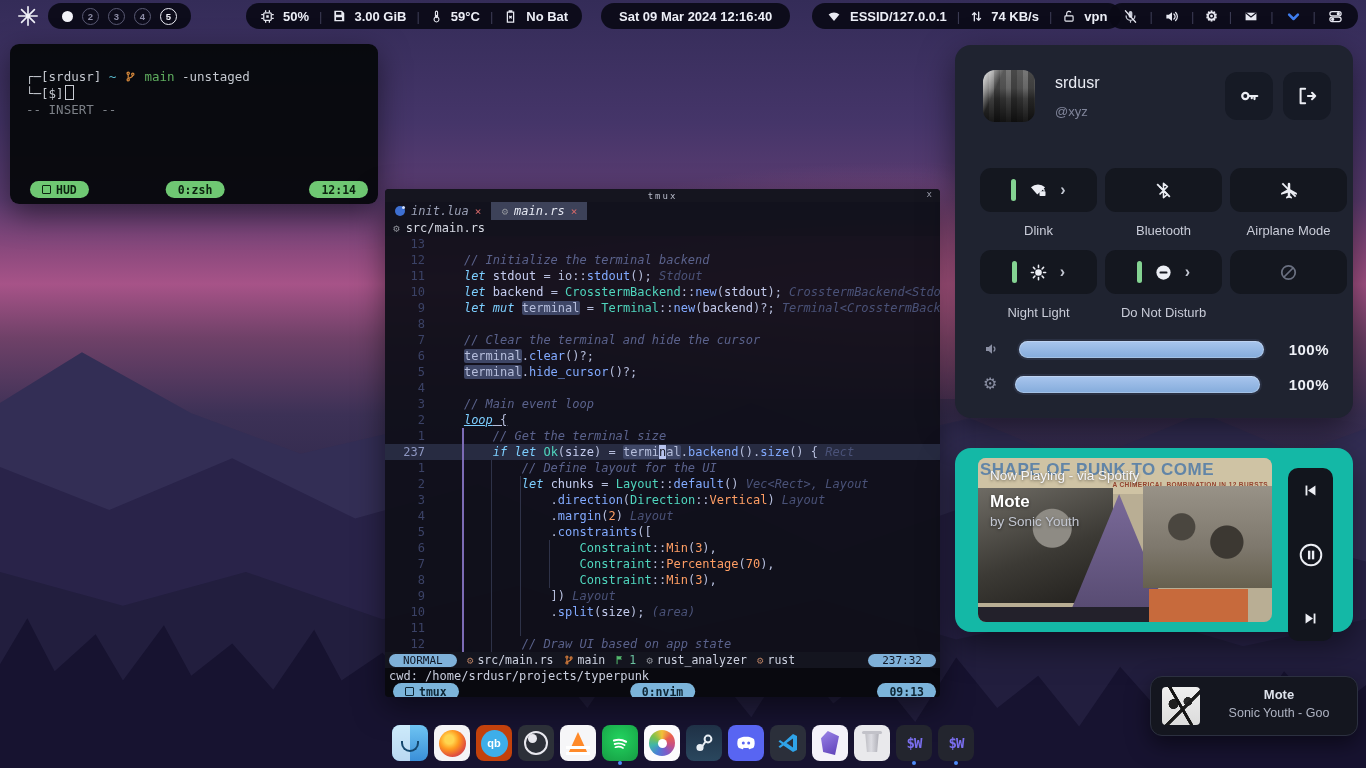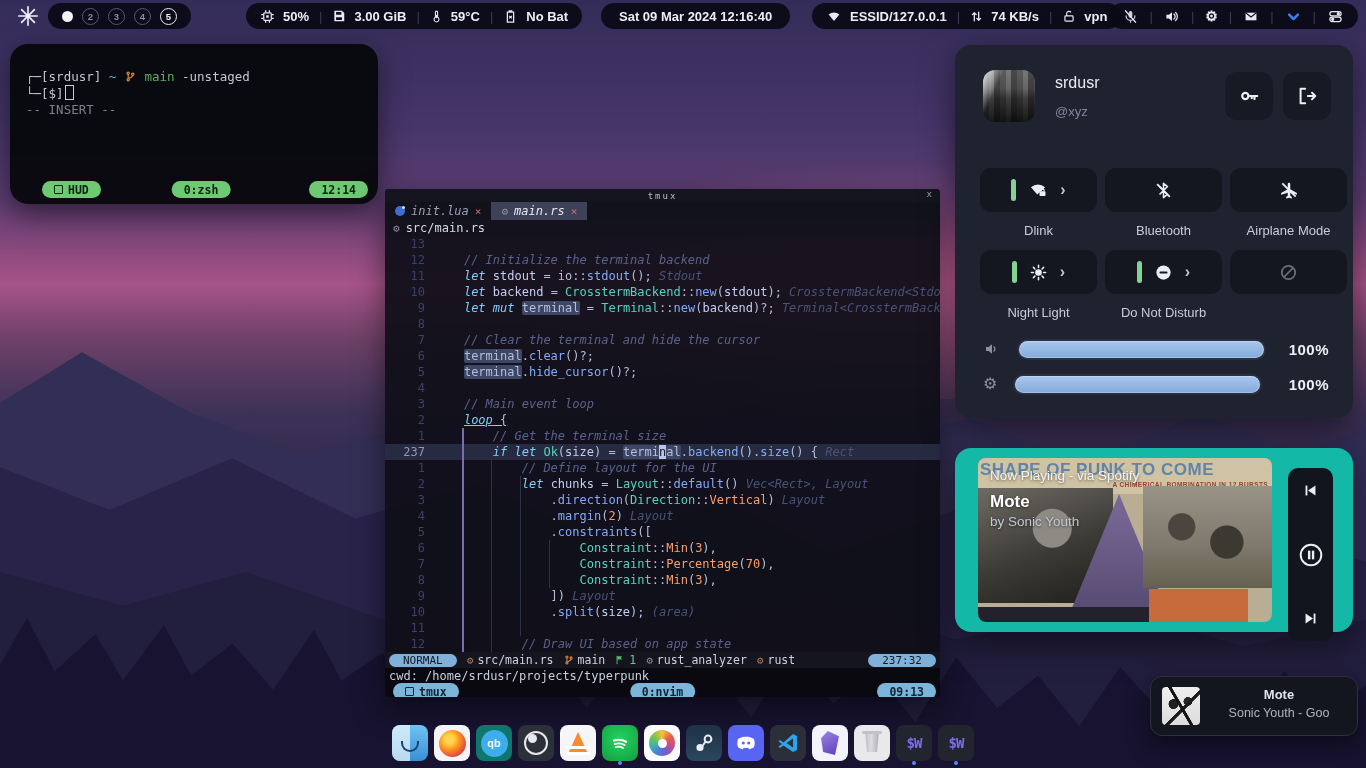--- a/index.html
+++ b/index.html
@@ -20,28 +20,28 @@
   .sep{color:#3c3c55;font-weight:normal;margin:0 2px}
   .ticon{display:flex;align-items:center;justify-content:center}
   #logo{position:absolute;left:17px;top:5px}
   .ws-dot{width:11px;height:11px;border-radius:50%;background:#f2f2f8;display:inline-block}
   .ws-num{width:15px;height:15px;border-radius:50%;border:1.4px solid #595973;color:#8d8da6;
     font-size:9.5px;display:inline-flex;align-items:center;justify-content:center;font-weight:bold}
   .ws-num.bright{border-color:#ecedf5;color:#f0f1f8}
   #ws-pill{gap:9px}
   .glyph{font-size:14px;line-height:1;color:#e8e9f2}
   
-  .window{position:absolute;border-radius:18px;box-shadow:0 10px 30px rgba(0,0,0,.5)}
+  .window{position:absolute;border-radius:9px;box-shadow:0 10px 30px rgba(0,0,0,.5)}
   
   #terminal{left:10px;top:44px;width:368px;height:160px;background:rgba(5,7,10,.94);
     font-family:"DejaVu Sans Mono",monospace;font-size:12.5px;color:#c9cdd4}
   #terminal .body{padding:25px 16px 0 16px;line-height:16px}
   .p-gray{color:#c3c7ce}.p-cyan{color:#58b7c9}.p-green{color:#5fae5f}.p-dim{color:#7c8087}
   .cursor-hollow{display:inline-block;width:7px;height:13px;border:1px solid #c9cdd4;vertical-align:-2px;margin-left:1px}
-  .tmuxbar{position:absolute;left:24px;right:10px;bottom:6px;height:17px;display:flex;align-items:center}
+  .tmuxbar{position:absolute;left:12px;right:10px;bottom:6px;height:17px;display:flex;align-items:center}
   .tpill{height:17px;border-radius:9px;display:flex;align-items:center;justify-content:center;
     font-family:"DejaVu Sans Mono",monospace;font-size:11.5px;font-weight:bold;padding:0 12px;gap:5px}
   .tpill.green{background:#6fc873;color:#0c2310}
   .tpill.blue{background:#7cb4da;color:#0d2533}
   .sq{display:inline-block;width:7px;height:7px;border:1.4px solid currentColor;border-radius:1px}
   .tmuxbar .mid{position:absolute;left:50%;transform:translateX(-50%)}
   .tmuxbar .rt{position:absolute;right:0}
   .tmuxbar .lf{position:absolute;left:8px}
   
   #editor{left:385px;top:189px;width:555px;height:508px;background:rgba(15,15,24,.94);
@@ -146,21 +146,21 @@
   #dock{position:absolute;left:50%;transform:translateX(-50%);bottom:3px;display:flex;gap:6px;align-items:flex-start}
   .dock-item{width:36px;height:40px;position:relative}
   .di{width:36px;height:36px;border-radius:8px;position:relative;overflow:hidden;display:flex;align-items:center;justify-content:center}
   .run-dot{position:absolute;left:50%;bottom:0;transform:translateX(-50%);width:4px;height:4px;border-radius:50%;background:#4f8cf7}
   .di-files{background:linear-gradient(180deg,#6fc4f2,#3a8fd8)}
   .di-files::before{content:"";position:absolute;left:0;top:0;width:50%;height:100%;background:rgba(255,255,255,.65)}
   .di-files::after{content:"";position:absolute;left:9px;right:9px;bottom:9px;height:9px;border:2px solid #14476e;border-top:none;border-radius:0 0 9px 9px}
   .di-firefox{background:#f4f4f6}
   .di-firefox::before{content:"";width:27px;height:27px;border-radius:50%;
     background:radial-gradient(circle at 38% 35%,#ffd54f 0 18%,#ff9a1f 40%,#e3533c 68%,#a83a6e 100%)}
-  .di-qbittorrent{background:#0f766e}
+  .di-qbittorrent{background:#c2410c}
   .di-qbittorrent::before{content:"";position:absolute;width:27px;height:27px;left:4.5px;top:4.5px;border-radius:50%;background:#3daee9}
   .di-qbittorrent .di-label{position:relative;color:#fff;font-size:11px;font-weight:bold;font-family:"Liberation Sans",sans-serif}
   .di-obs{background:#2c3038}
   .di-obs::before{content:"";width:24px;height:24px;border-radius:50%;border:2px solid #e8e8ee;box-sizing:border-box}
   .di-obs::after{content:"";position:absolute;width:9px;height:9px;border-radius:50%;background:#e8e8ee;left:10px;top:9px}
   .di-vlc{background:#f6f6f8}
   .di-vlc::before{content:"";width:0;height:0;border-left:10px solid transparent;border-right:10px solid transparent;border-bottom:22px solid #ff8a2a}
   .di-vlc::after{content:"";position:absolute;bottom:6px;left:6px;right:6px;height:3px;background:#fff;box-shadow:0 -6px 0 #fff}
   .di-spotify{background:radial-gradient(circle at 50% 40%,#22d45f,#169c43)}
   .di-photos{background:#fbfbfd}

